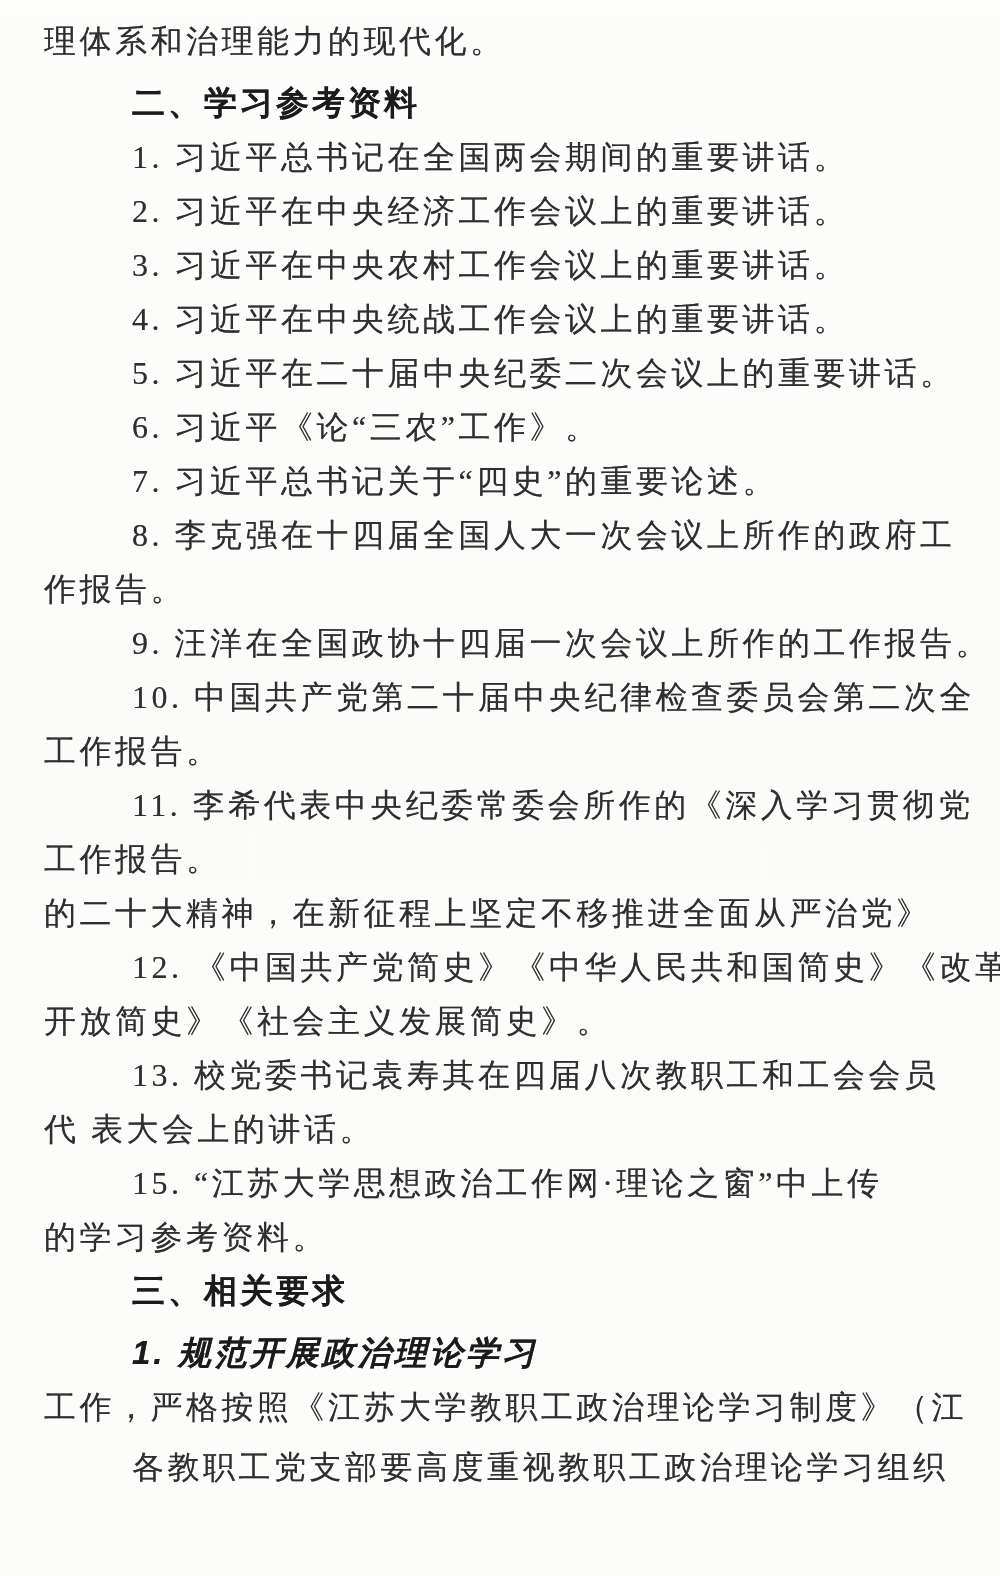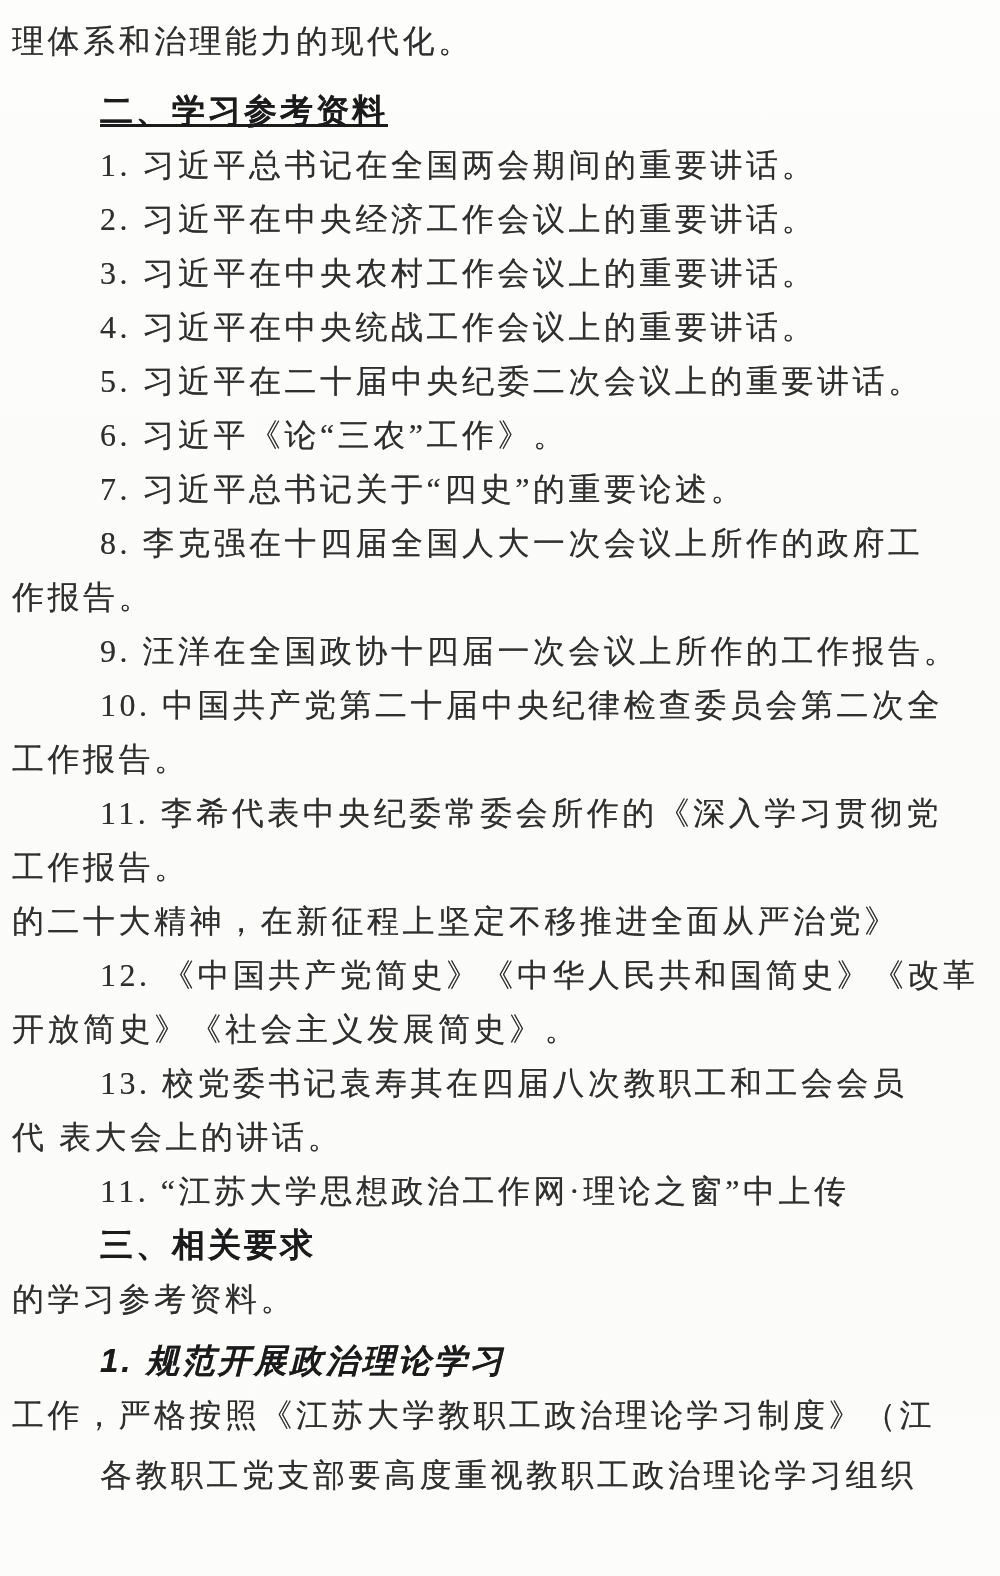--- a/index.html
+++ b/index.html
@@ -5,21 +5,21 @@
   html, body {
     margin: 0;
     padding: 0;
     background: #ffffff;
   }
   .page {
     position: relative;
     width: 1000px;
     height: 1576px;
     box-sizing: border-box;
-    padding: 14px 46px 0 12px;
+    padding: 14px 46px 0 44px;
     overflow: hidden;
     background: linear-gradient(180deg, #fdfdfc 0%, #fbfbf9 45%, #fcfcfa 100%);
     filter: blur(0.3px);
   }
   .line {
     height: 54px;
     line-height: 54px;
     white-space: nowrap;
     font-family: "Liberation Serif", serif;
     font-size: 32px;
@@ -38,40 +38,40 @@
     color: #1b1b1b;
     text-shadow: 0 0 0.5px rgba(30, 30, 30, 0.7);
   }
 </style>
 </head>
 <body>
 
 <div class="page">
   <div id="doc-lines">
       <div class="line style-body indent-none">理体系和治理能力的现代化。</div>
-      <div class="line style-heading indent-para" style="margin-top: 16px; text-decoration: underline;">二、学习参考资料</div>
+      <div class="line style-heading indent-para" style="margin-top: 8px;">二、学习参考资料</div>
       <div class="line style-body indent-para">1. 习近平总书记在全国两会期间的重要讲话。</div>
       <div class="line style-body indent-para">2. 习近平在中央经济工作会议上的重要讲话。</div>
       <div class="line style-body indent-para">3. 习近平在中央农村工作会议上的重要讲话。</div>
       <div class="line style-body indent-para">4. 习近平在中央统战工作会议上的重要讲话。</div>
       <div class="line style-body indent-para">5. 习近平在二十届中央纪委二次会议上的重要讲话。</div>
       <div class="line style-body indent-para">6. 习近平《论“三农”工作》。</div>
       <div class="line style-body indent-para">7. 习近平总书记关于“四史”的重要论述。</div>
       <div class="line style-body indent-para">8. 李克强在十四届全国人大一次会议上所作的政府工</div>
       <div class="line style-body indent-none">作报告。</div>
       <div class="line style-body indent-para">9. 汪洋在全国政协十四届一次会议上所作的工作报告。</div>
       <div class="line style-body indent-para">10. 中国共产党第二十届中央纪律检查委员会第二次全</div>
       <div class="line style-body indent-none">工作报告。</div>
       <div class="line style-body indent-para">11. 李希代表中央纪委常委会所作的《深入学习贯彻党</div>
       <div class="line style-body indent-none">工作报告。</div>
       <div class="line style-body indent-none">的二十大精神，在新征程上坚定不移推进全面从严治党》</div>
       <div class="line style-body indent-para">12. 《中国共产党简史》《中华人民共和国简史》《改革</div>
       <div class="line style-body indent-none">开放简史》《社会主义发展简史》。</div>
       <div class="line style-body indent-para">13. 校党委书记袁寿其在四届八次教职工和工会会员</div>
       <div class="line style-body indent-none">代 表大会上的讲话。</div>
-      <div class="line style-body indent-para">11. “江苏大学思想政治工作网·理论之窗”中上传</div>
+      <div class="line style-body indent-para">15. “江苏大学思想政治工作网·理论之窗”中上传</div>
+      <div class="line style-body indent-none">的学习参考资料。</div>
       <div class="line style-heading indent-para">三、相关要求</div>
-      <div class="line style-body indent-none">的学习参考资料。</div>
       <div class="line style-subheading indent-para" style="margin-top: 8px; font-style: italic;">1. 规范开展政治理论学习</div>
       <div class="line style-body indent-none">工作，严格按照《江苏大学教职工政治理论学习制度》（江</div>
       <div class="line style-body indent-para" style="margin-top: 6px;">各教职工党支部要高度重视教职工政治理论学习组织</div>
     </div>
 </div>
 
 </body></html>

